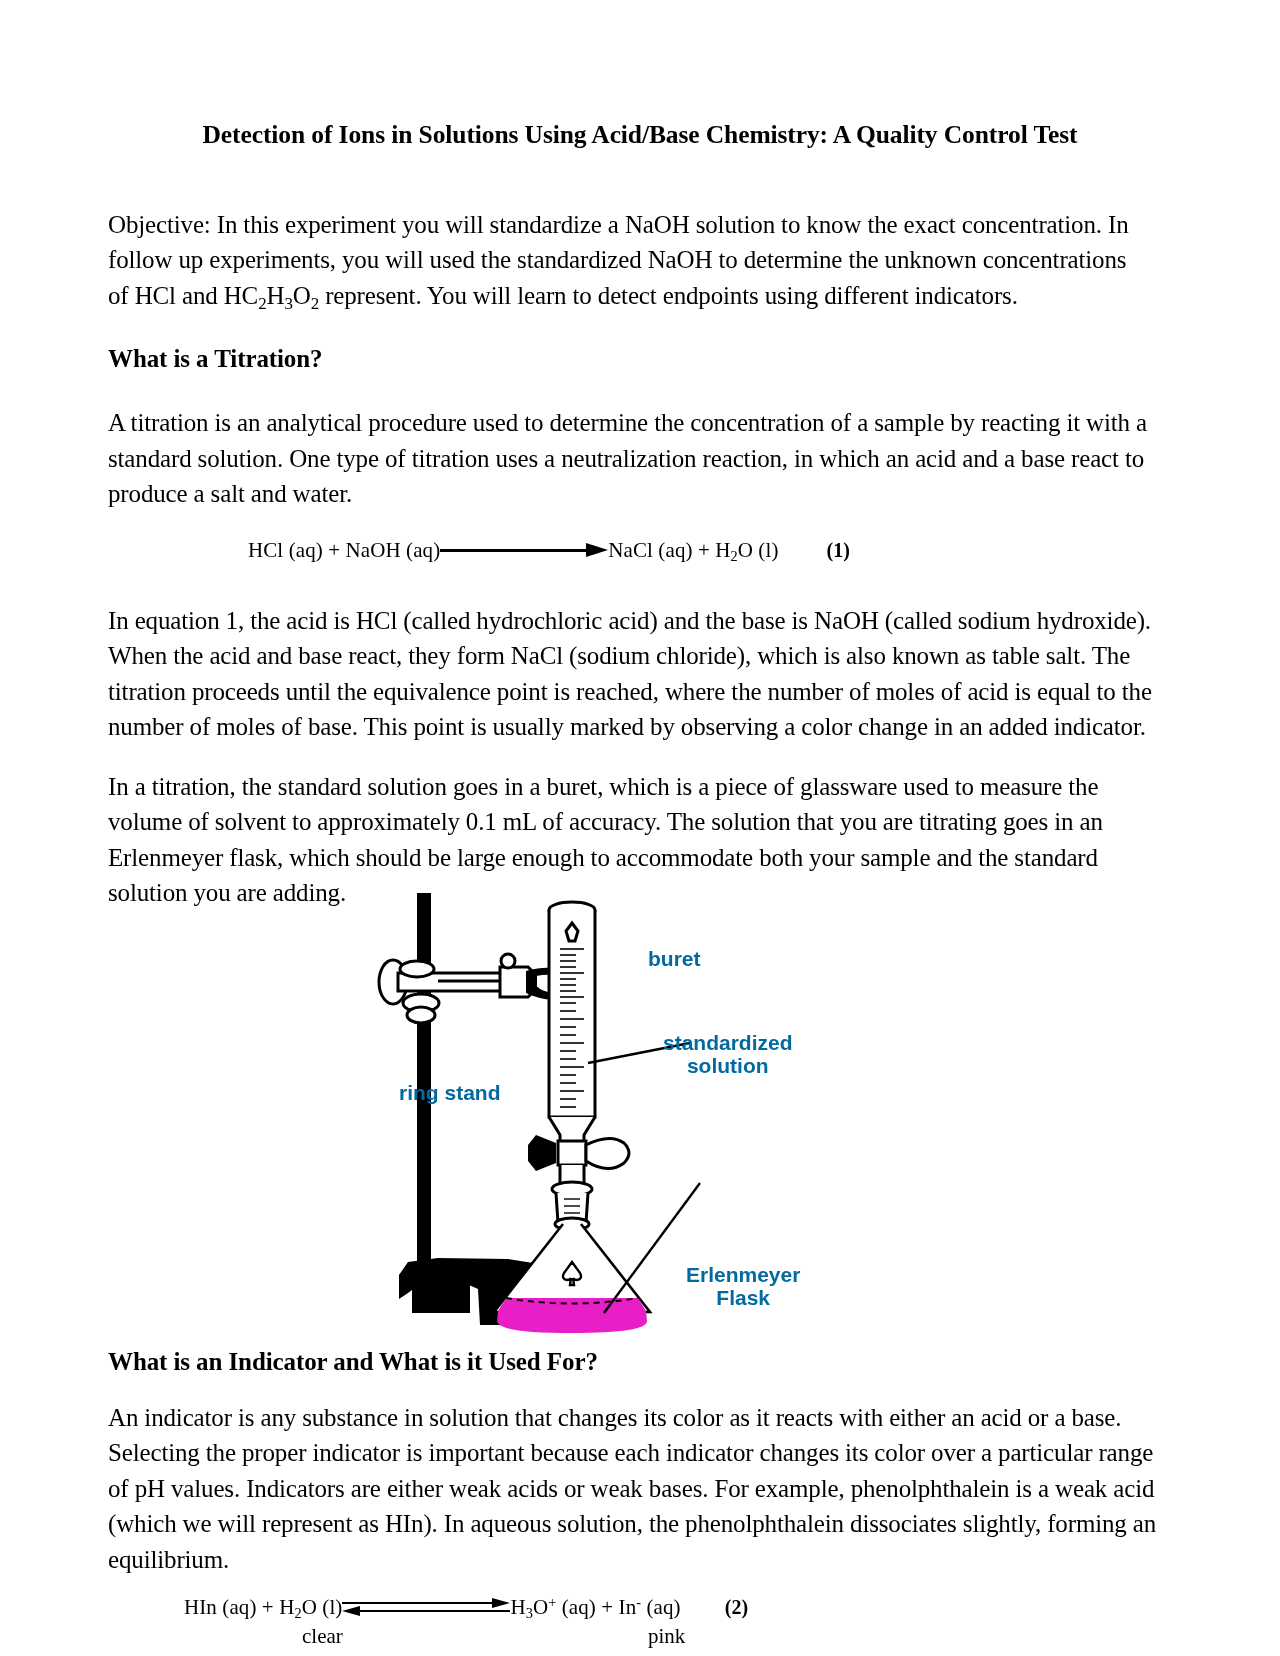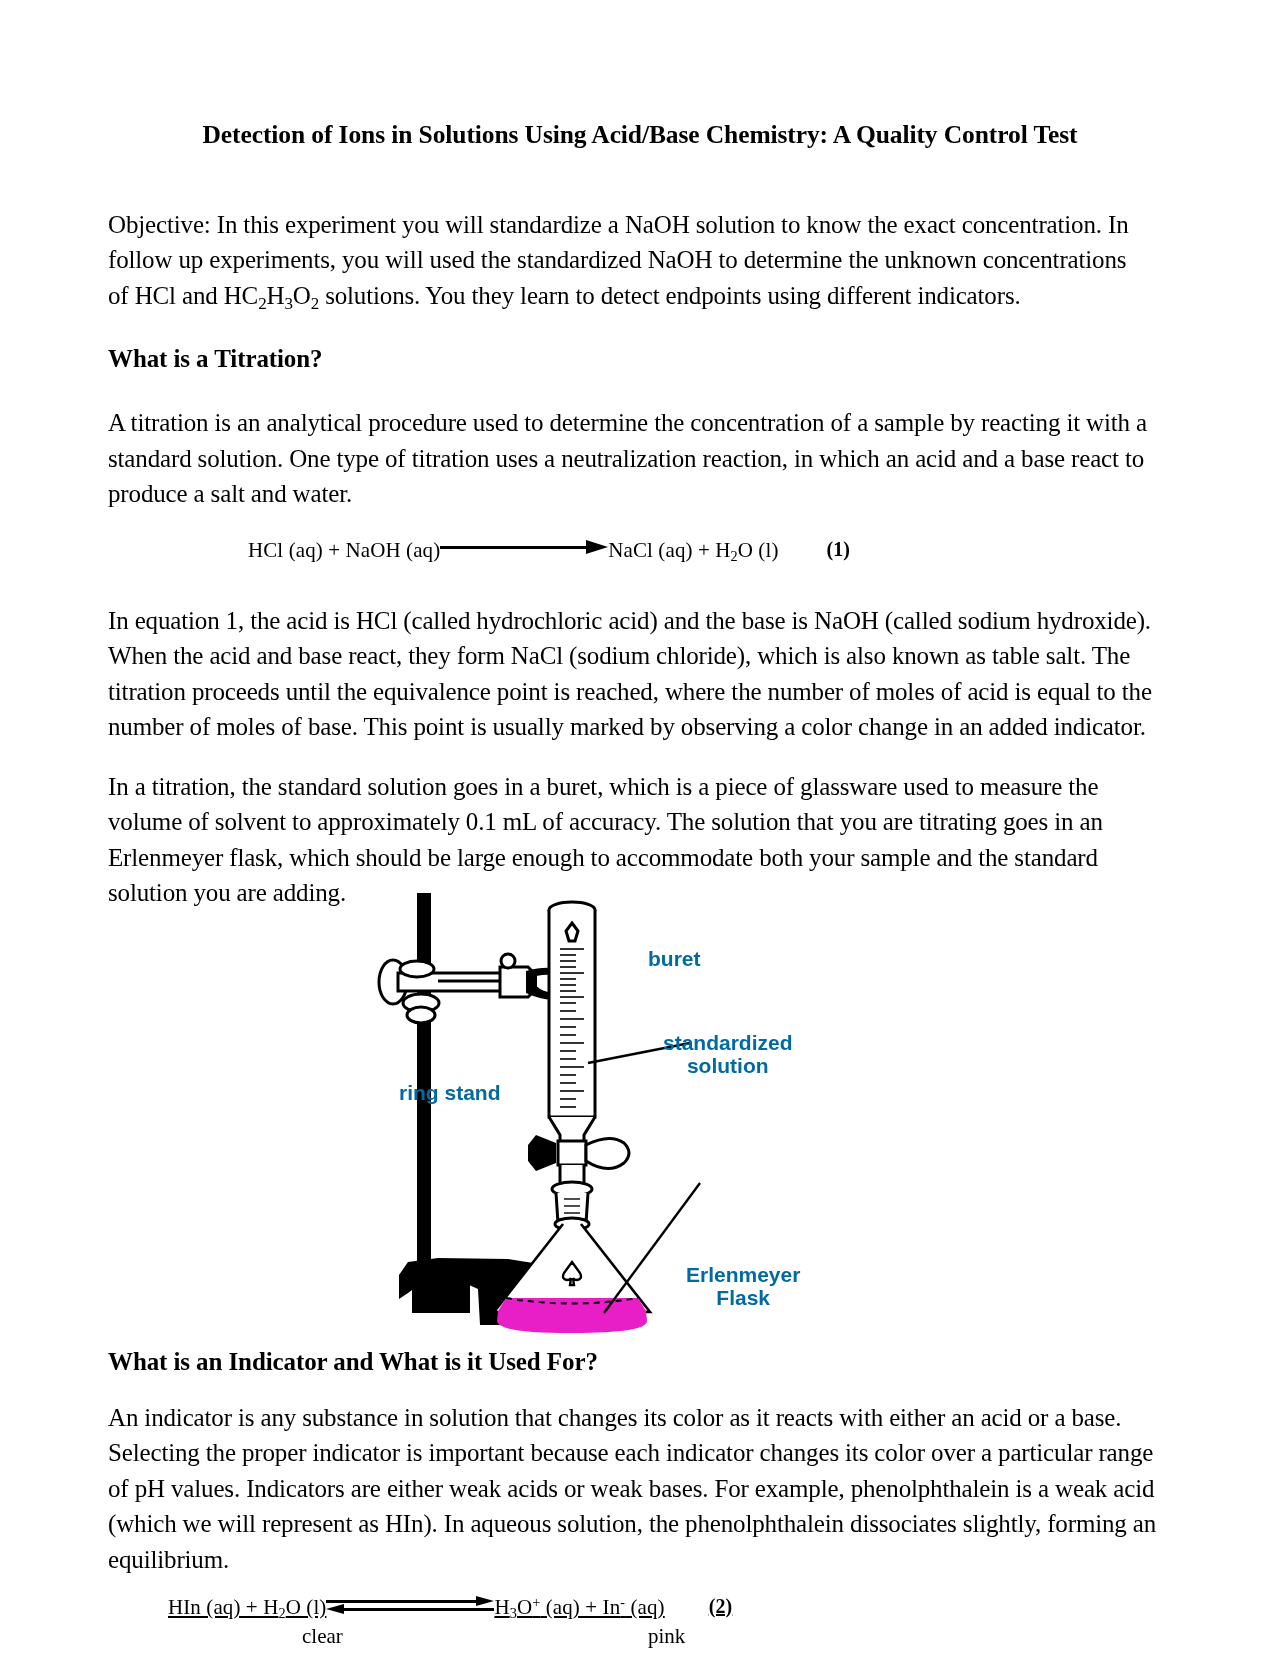--- a/index.html
+++ b/index.html
@@ -51,26 +51,26 @@
   .sp-24 { height: 24px; }
   .sp-18 { height: 18px; }
 
   sub { font-size: 0.68em; vertical-align: -0.28em; line-height: 0; }
   sup { font-size: 0.68em; vertical-align: 0.48em; line-height: 0; }
 
   
   .equation {
     position: relative;
     display: flex;
-    align-items: flex-start;
+    align-items: center;
     font-size: 21px;
     letter-spacing: 0.1px;
   }
   .eq1 { margin-left: 140px; margin-top: 26px; }
-  .eq2 { margin-left: 60px; margin-top: 18px; text-decoration: underline; }
+  .eq2 { margin-left: 76px; margin-top: 18px; }
   .eq-side { white-space: nowrap; }
   .eq-num { font-weight: bold; font-size: 20px; white-space: nowrap; }
 
   
   .arrow-single {
     position: relative;
     width: 168px;
     height: 18px;
     flex: none;
   }
@@ -164,21 +164,21 @@
 
 <div class="page">
 
   <h1 class="doc-title">Detection of Ions in Solutions Using Acid/Base Chemistry: A Quality Control Test</h1>
 
   <div class="sp-18"></div>
 
   <p class="para objective">
     <span>Objective:  In this experiment you will standardize a NaOH solution to know the exact concentration. In</span><br>
     <span>follow up experiments, you will used the standardized NaOH to determine the unknown concentrations</span><br>
-    <span><span>of HCl and HC</span><sub>2</sub><span>H</span><sub>3</sub><span>O</span><sub>2</sub><span> solutions. You they learn to detect endpoints using different indicators.</span></span>
+    <span><span>of HCl and HC</span><sub>2</sub><span>H</span><sub>3</sub><span>O</span><sub>2</sub><span> represent. You will learn to detect endpoints using different indicators.</span></span>
   </p>
 
   <div class="sp-32"></div>
 
   <h2 class="heading">What is a Titration?</h2>
 
   <div class="sp-32"></div>
 
   <p class="para">A titration is an analytical procedure used to determine the concentration of a sample by reacting it with a standard solution.  One type of titration uses a neutralization reaction, in which an acid and a base react to produce a salt and water.</p>
 

